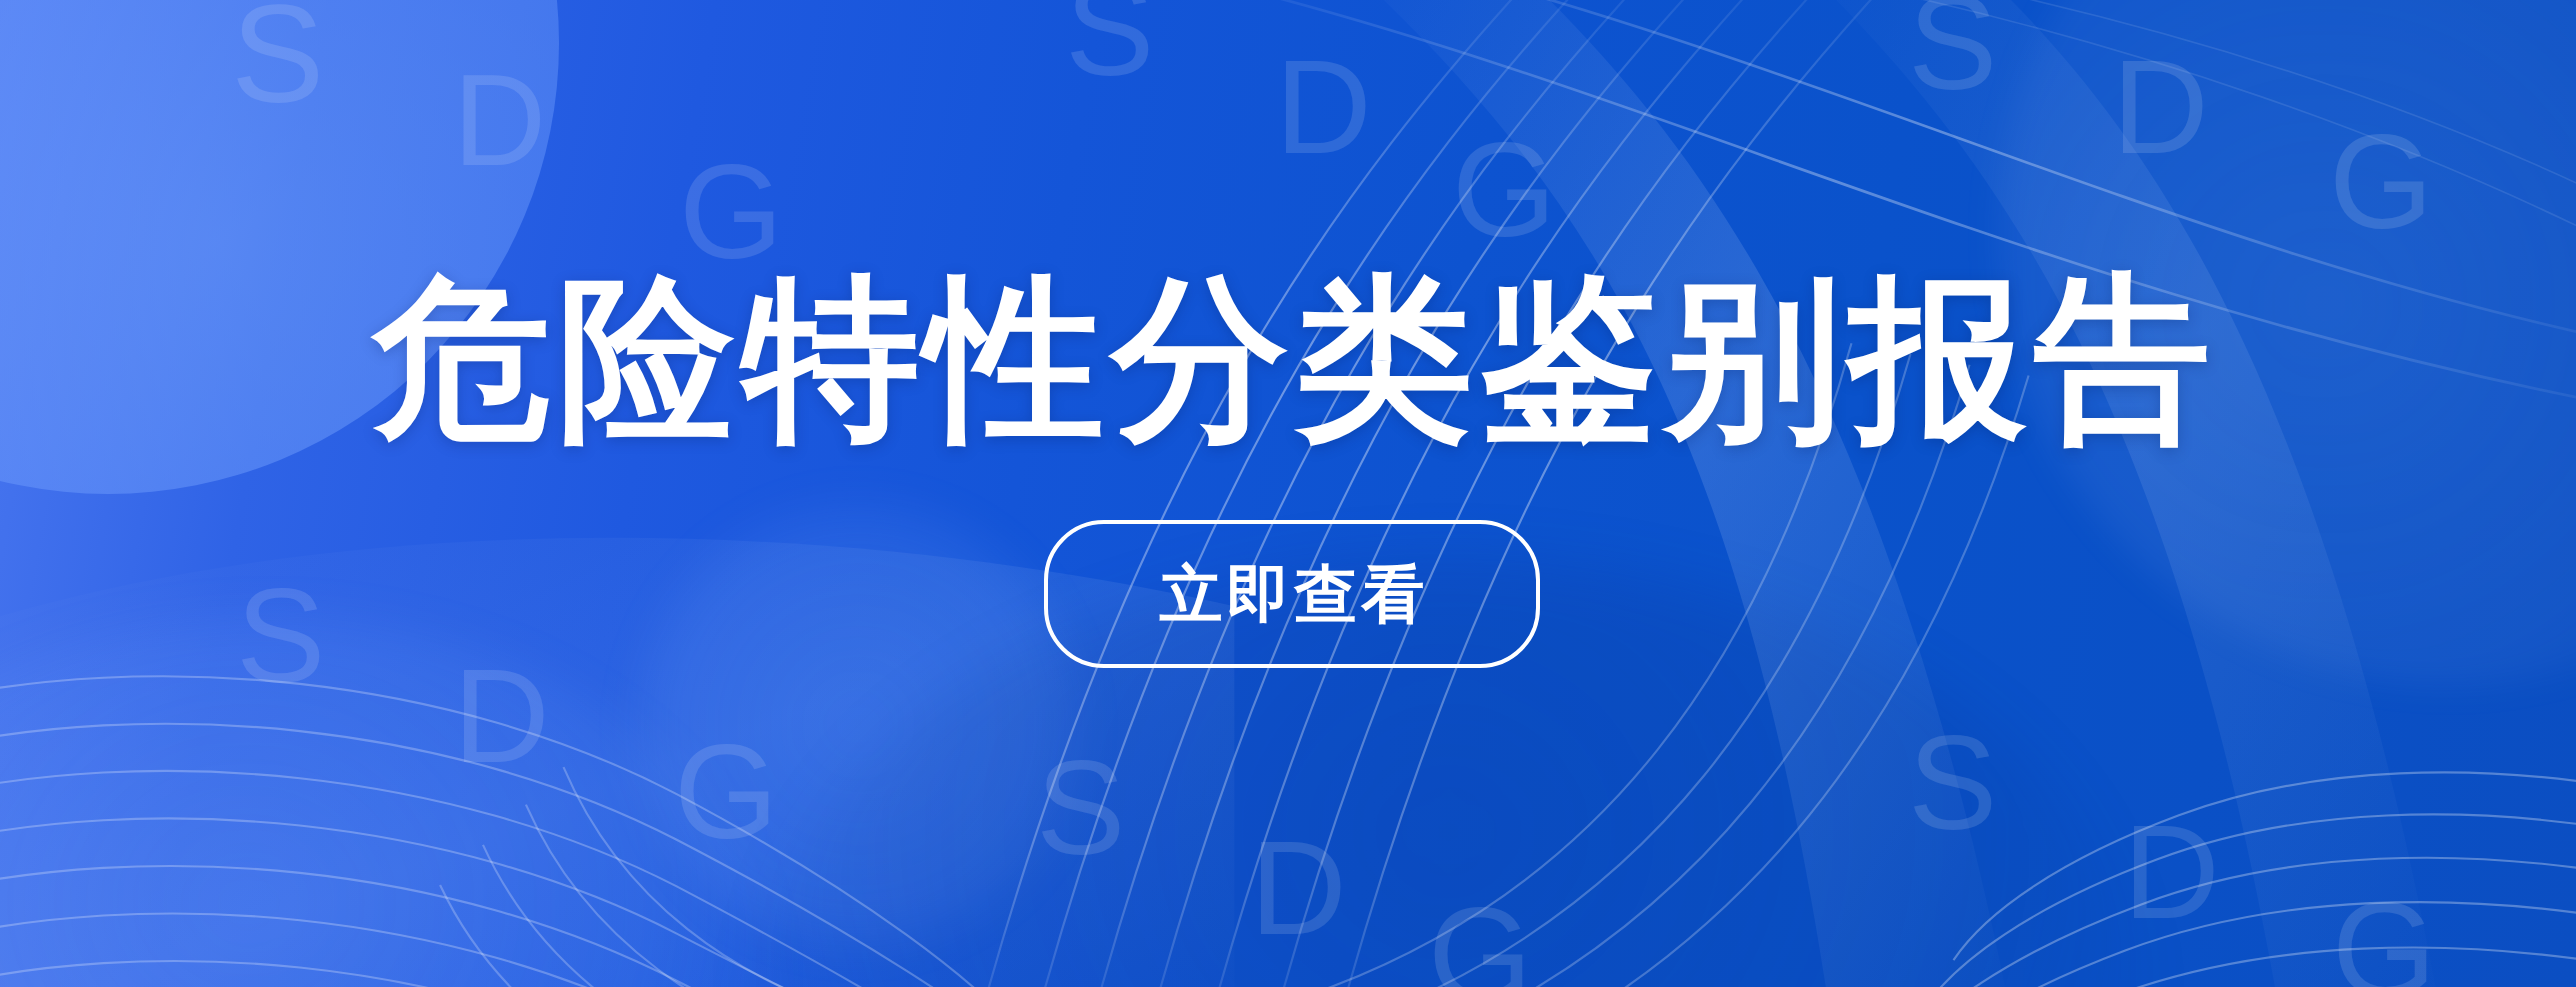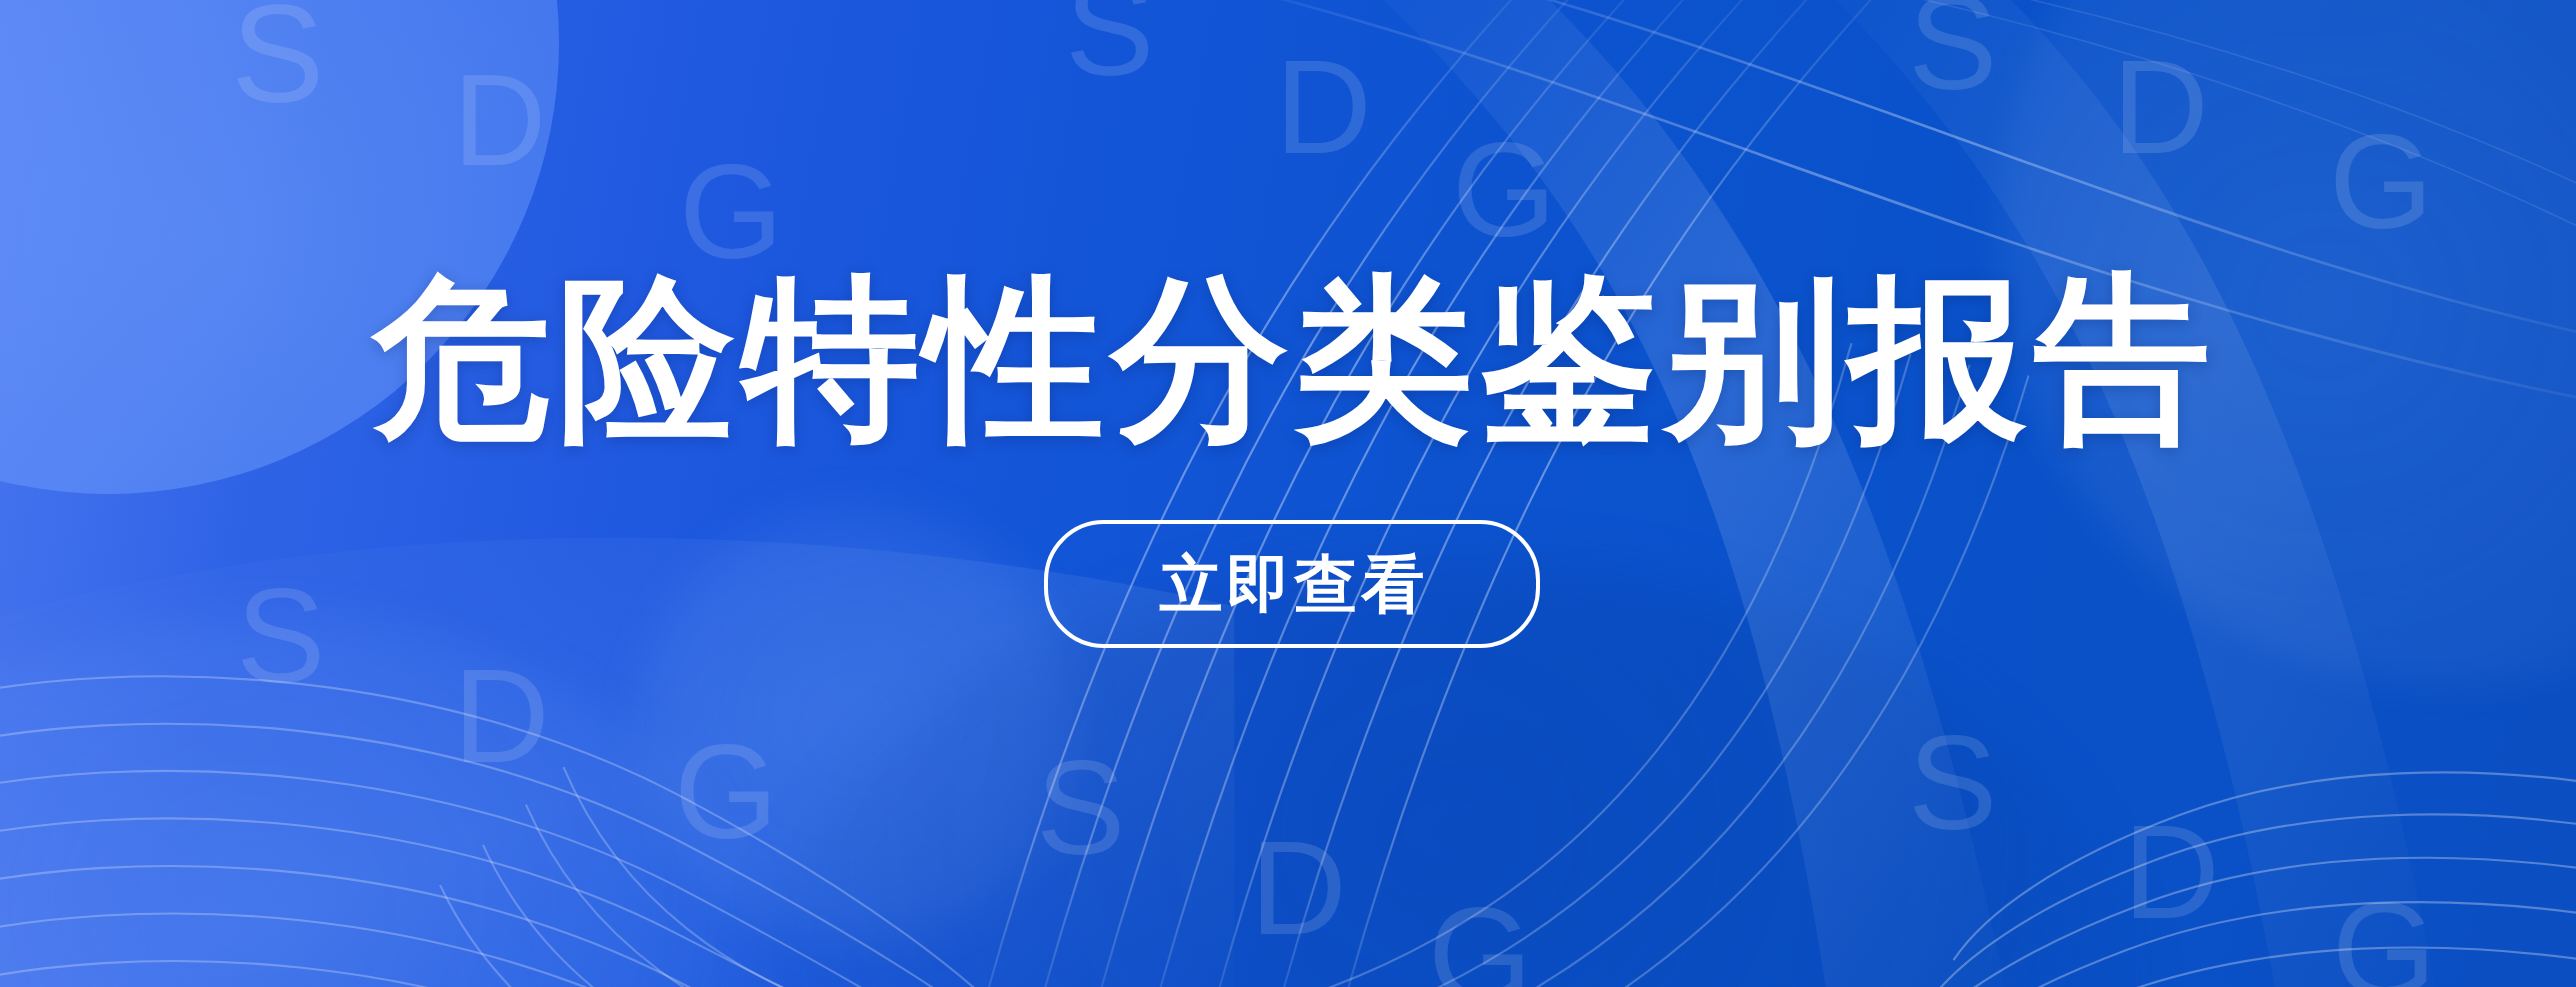--- a/index.html
+++ b/index.html
@@ -127,21 +127,21 @@
     font-weight: 700;
     color: #ffffff;
     letter-spacing: 7.5px;
     text-indent: 7.5px;
     white-space: nowrap;
     text-shadow: 0 3.2px 14px rgba(0,28,90,0.25);
   }
   #cta-button {
     margin-top: 65px;
     width: 496px;
-    height: 128px;
+    height: 148px;
     border: 4.3px solid #ffffff;
     border-radius: 60px;
     display: flex;
     align-items: center;
     justify-content: center;
     box-sizing: border-box;
     background: transparent;
     cursor: pointer;
   }
   #cta-label {

